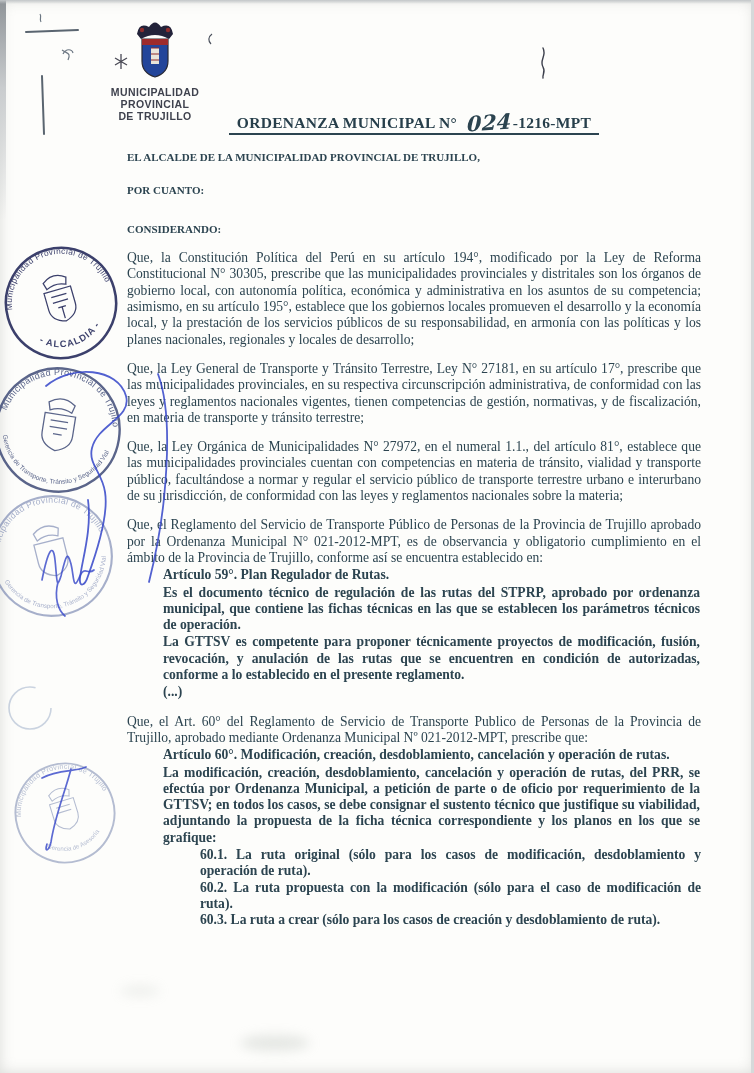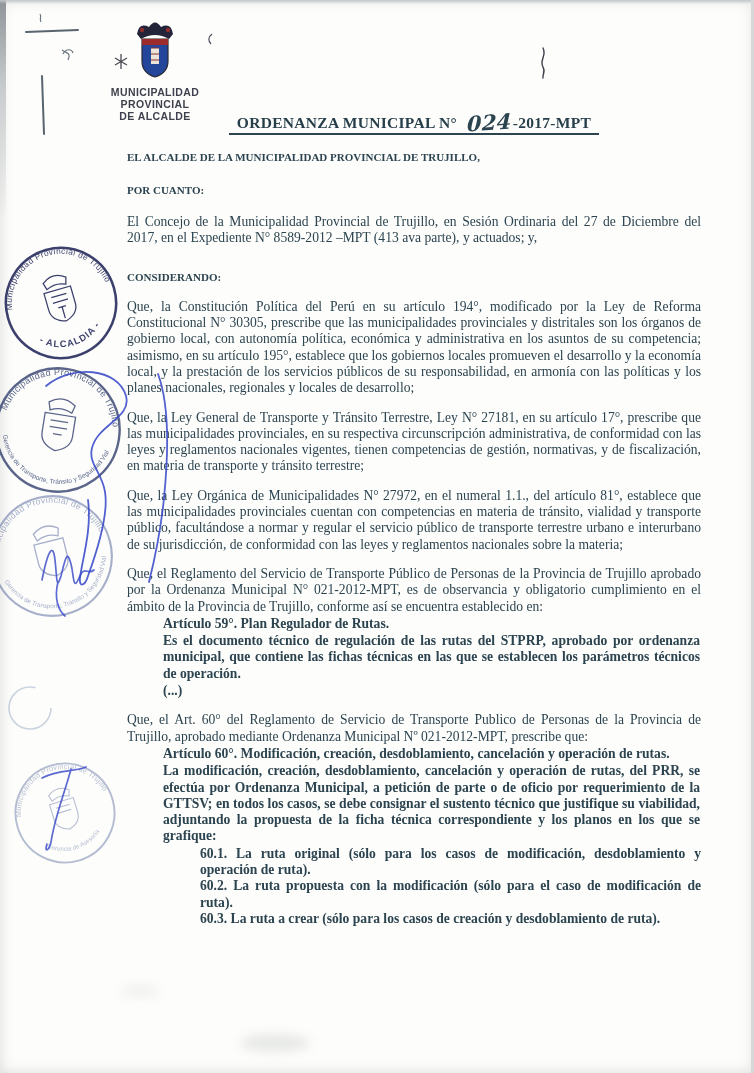--- a/index.html
+++ b/index.html
@@ -73,42 +73,42 @@
       <circle cx="33" cy="12" r="2.2" fill="#8f2d2d"></circle>
         <circle cx="59" cy="12" r="2.2" fill="#8f2d2d"></circle>
       <path d="M 33,21 h 26 v 22 q 0,12 -13,16 q -13,-4 -13,-16 z" fill="#23459a" stroke="#2a2a34" stroke-width="1.2"></path>
       <rect x="33" y="21" width="26" height="6" fill="#9e2b2b"></rect>
       <rect x="42" y="30" width="8" height="16" fill="#e9e5da"></rect>
       <path d="M 42,30 h 8 M 42,36 h 8 M 42,42 h 8" stroke="#8f2d2d" stroke-width="1"></path>
       <path d="M 6,40 l 12,7 m -12,0 l 12,-7 m -6,-4 v 15" stroke="#4a4a55" stroke-width="1.3"></path>
     </svg>
     <div class="org-name">
       <div>MUNICIPALIDAD PROVINCIAL</div>
-      <div>DE ALCALDE</div>
+      <div>DE TRUJILLO</div>
     </div>
   </div>
 
   <div class="content">
     <div class="title-row">
-      <span class="doc-title"><span>ORDENANZA MUNICIPAL N°</span><span class="handwritten">024</span><span>-2017-MPT</span></span>
+      <span class="doc-title"><span>ORDENANZA MUNICIPAL N°</span><span class="handwritten">024</span><span>-1216-MPT</span></span>
     </div>
 
     <p class="bold-line" style="margin-top:12px;">EL ALCALDE DE LA MUNICIPALIDAD PROVINCIAL DE TRUJILLO,</p>
     <p class="bold-line">POR CUANTO:</p>
-    <p class="para" style="margin-top:16px;">El Concejo de la Municipalidad Provincial de Trujillo, en Sesión Ordinaria del 27 de Diciembre del 2017, en el Expediente N° 8589-2012 –MPT (413 ava parte), y actuados; y,</p>
     <p class="bold-line" style="margin-top:23px;">CONSIDERANDO:</p>
 
     <p class="para">Que, la Constitución Política del Perú en su artículo 194°, modificado por la Ley de Reforma Constitucional N° 30305, prescribe que las municipalidades provinciales y distritales son los órganos de gobierno local,  con autonomía política, económica y administrativa en los asuntos de su competencia; asimismo, en su artículo 195°, establece que los gobiernos locales promueven el desarrollo y la economía local, y la prestación de los servicios públicos de su responsabilidad, en armonía con las políticas y los planes nacionales, regionales y locales de desarrollo;</p>
     <p class="para">Que, la Ley General de Transporte y Tránsito Terrestre, Ley N° 27181, en su artículo 17°, prescribe que las municipalidades provinciales, en su respectiva circunscripción administrativa, de conformidad con las leyes y reglamentos nacionales vigentes, tienen competencias de gestión, normativas, y de fiscalización, en materia de transporte y tránsito terrestre;</p>
     <p class="para">Que, la Ley Orgánica de Municipalidades N° 27972, en el numeral 1.1., del artículo 81°, establece que las municipalidades provinciales cuentan con competencias en materia de tránsito, vialidad y transporte público, facultándose a normar y regular el  servicio público de transporte terrestre urbano e interurbano de su jurisdicción, de conformidad con las leyes y reglamentos nacionales sobre la materia;</p>
     <p class="para">Que, el Reglamento del Servicio de Transporte Público de Personas de la Provincia de Trujillo aprobado por la Ordenanza Municipal N° 021-2012-MPT, es de observancia y obligatorio cumplimiento en el ámbito de la Provincia de Trujillo, conforme así se encuentra establecido en:</p>
 
     <div class="block">
       <p style="text-align:left;">Artículo 59°. Plan Regulador de Rutas.</p>
       <p>Es el documento técnico de regulación de las rutas del STPRP, aprobado por ordenanza municipal, que contiene las fichas técnicas en las que se establecen los parámetros técnicos de operación.</p>
+      <p>La GTTSV es competente para proponer técnicamente proyectos de modificación, fusión, revocación, y anulación de las rutas que se encuentren en condición de autorizadas, conforme a lo establecido en el presente reglamento.</p>
       <p style="text-align:left;">(...)</p>
     </div>
 
     <p class="para">Que, el Art. 60° del Reglamento de Servicio de Transporte Publico de Personas de la Provincia de Trujillo, aprobado mediante Ordenanza Municipal Nº 021-2012-MPT, prescribe que:</p>
 
     <div class="block">
       <p>Artículo 60°. Modificación, creación, desdoblamiento, cancelación y operación de rutas.</p>
       <p>La modificación, creación, desdoblamiento, cancelación y operación de rutas, del PRR, se efectúa por Ordenanza Municipal, a petición de parte o de oficio por requerimiento de la GTTSV; en todos los casos, se debe consignar el sustento técnico que justifique su viabilidad, adjuntando la propuesta de la ficha técnica correspondiente y los planos en los que se grafique:</p>
     </div>
     <div class="incisos">

